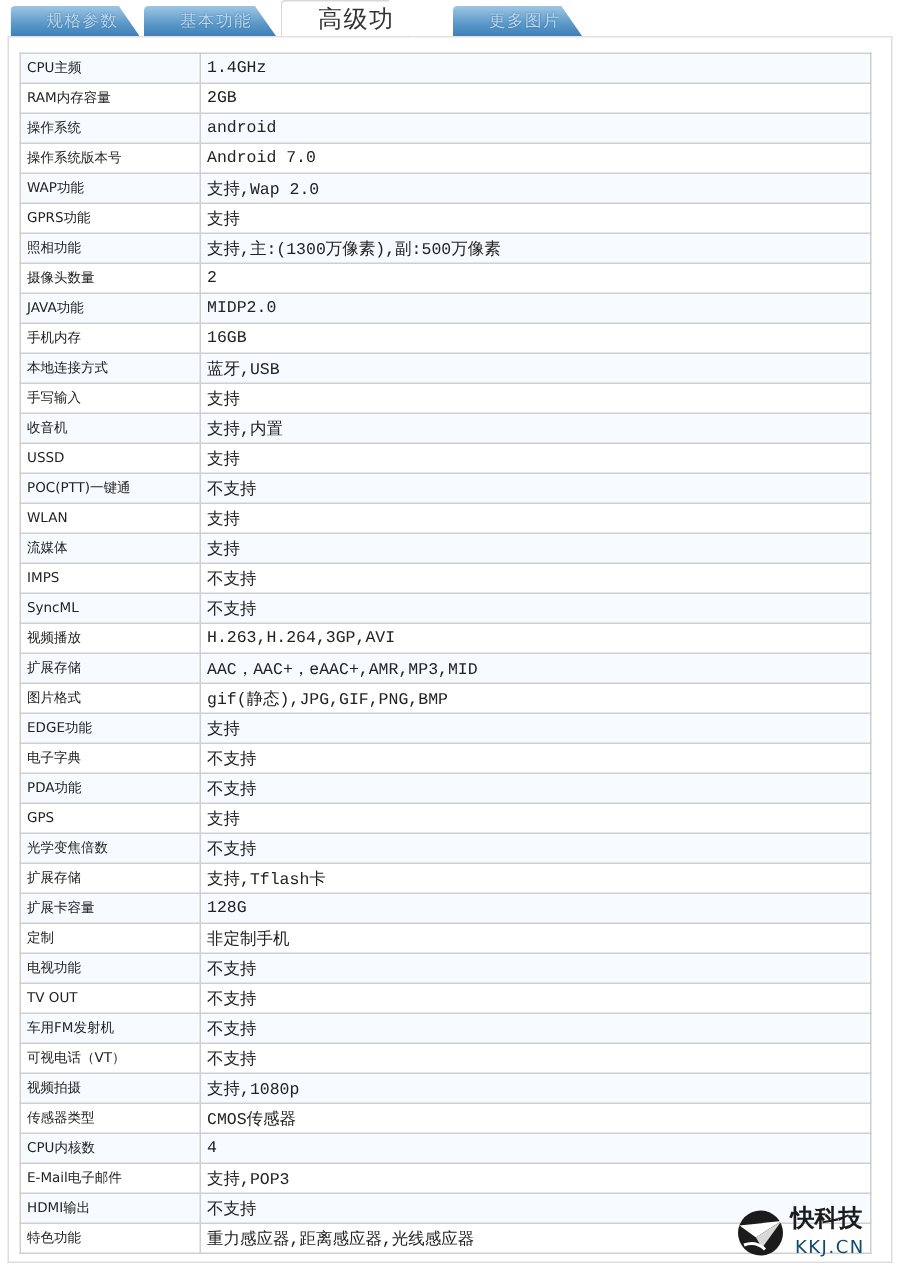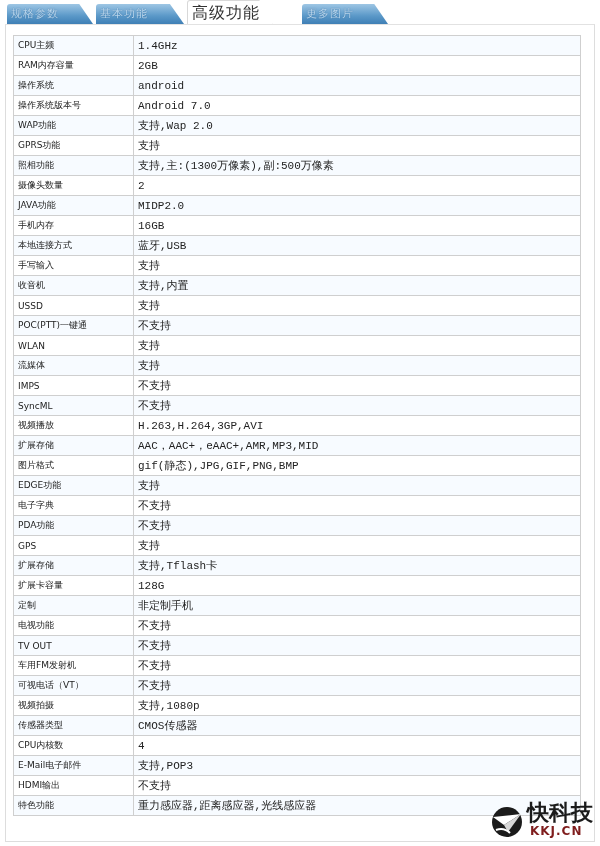--- a/index.html
+++ b/index.html
@@ -2,21 +2,21 @@
 <html><head>
   <meta charset="utf-8">
   <style>
     * { box-sizing: border-box; margin: 0; padding: 0; }
     html, body { width: 600px; height: 846px; background: #ffffff; overflow: hidden; }
     body { font-family: "DejaVu Sans", "Liberation Sans", sans-serif; position: relative; }
 
     .tabbar { position: absolute; left: 0; top: 0; width: 600px; height: 25px; }
     .tab {
       position: absolute; top: 4px; height: 20px;
-      font-size: 11px; line-height: 20px; padding-left: 4px;
+      font-size: 11px; line-height: 20px; padding-left: 24px;
       color: #6aa4cf;
       background: linear-gradient(#9ec6e4, #5a98c8 60%, #3f7fb5);
       border-top-left-radius: 3px;
       clip-path: polygon(0 0, 84% 0, 100% 100%, 0 100%);
       text-shadow: 0 0 1px #2b6294;
       color: #bcd9ef;
       letter-spacing: 1px;
     }
     .tab.active {
       top: 0; height: 25px; line-height: 24px;
@@ -48,26 +48,26 @@
     table.spec td.k { width: 120px; font-family: "DejaVu Sans", "Liberation Sans", sans-serif; font-size: 9px; }
     table.spec td.v { font-family: Liberation Mono, monospace; font-size: 11px; }
     table.spec tr:nth-child(odd) td { background: #f7fbff; }
     table.spec tr:nth-child(even) td { background: #ffffff; }
 
     .watermark {
       position: absolute; left: 490px; top: 803px; width: 104px; height: 38px;
     }
     .wm-logo { position: absolute; left: 0; top: 2px; width: 34px; height: 34px; }
     .wm-cn {
-      position: absolute; left: 37px; top: 0; font-size: 22px; font-weight: bold;
-      color: #1b1b1b; font-family: Liberation Serif, serif; letter-spacing: 0px; line-height: 20px;
+      position: absolute; left: 37px; top: 0; font-size: 16px; font-weight: bold;
+      color: #1b1b1b; font-family: Liberation Mono, monospace; letter-spacing: 0px; line-height: 20px;
     }
     .wm-en {
-      position: absolute; left: 40px; top: 22px; font-size: 12px; font-weight: bold;
-      color: #7f1d1d; font-family: "DejaVu Sans", sans-serif; letter-spacing: 1px; line-height: 13px;
+      position: absolute; left: 40px; top: 22px; font-size: 12px; font-weight: normal;
+      color: #0c4a6e; font-family: "DejaVu Sans", sans-serif; letter-spacing: 1px; line-height: 13px;
     }
   </style>
 </head>
 <body>
 
 <div class="tabbar">
   <div class="tab" style="left:7px;width:86px;">规格参数</div>
   <div class="tab" style="left:96px;width:88px;">基本功能</div>
   <div class="tab active" style="left:187px;width:86px;">高级功能</div>
   <div class="tab" style="left:278px;width:86px;margin-left:24px;">更多图片</div>
@@ -173,20 +173,24 @@
         <td class="k">电子字典</td>
         <td class="v">不支持</td>
       </tr>
       <tr>
         <td class="k">PDA功能</td>
         <td class="v">不支持</td>
       </tr>
       <tr>
         <td class="k">GPS</td>
         <td class="v">支持</td>
+      </tr>
+      <tr>
+        <td class="k">光学变焦倍数</td>
+        <td class="v">不支持</td>
       </tr>
       <tr>
         <td class="k">扩展存储</td>
         <td class="v">支持,Tflash卡</td>
       </tr>
       <tr>
         <td class="k">扩展卡容量</td>
         <td class="v">128G</td>
       </tr>
       <tr>

